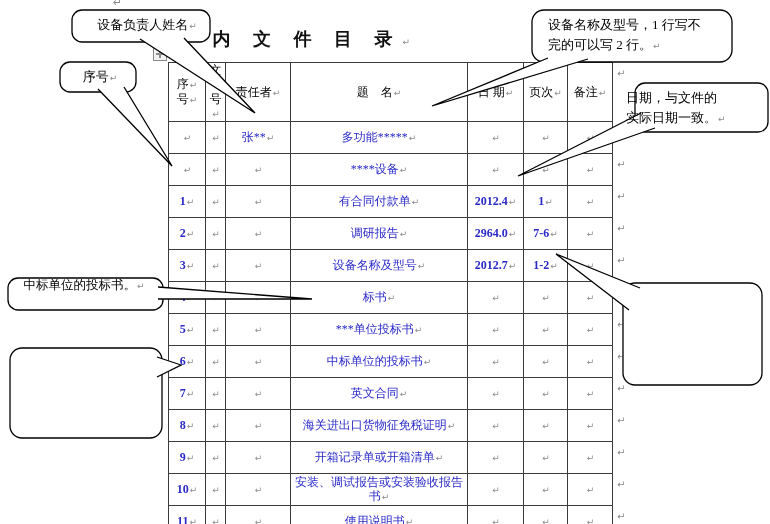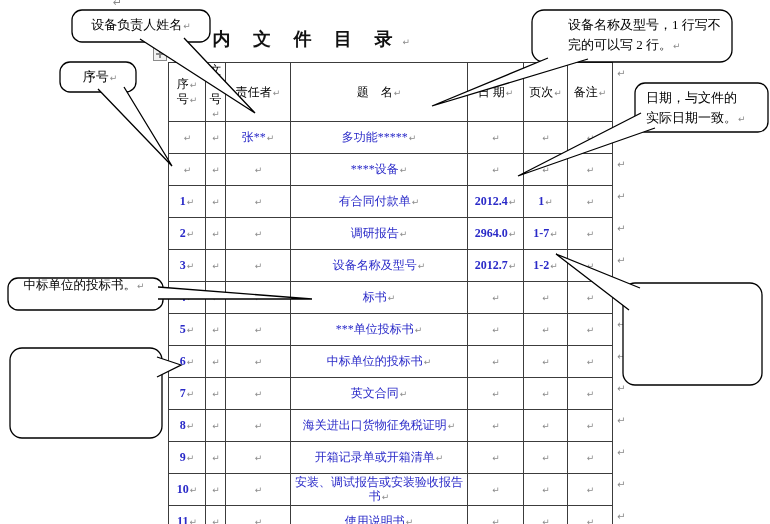--- a/index.html
+++ b/index.html
@@ -95,21 +95,21 @@
       <td class="c-date"><span class="val">2012.4</span><span class="pc">↵</span></td>
       <td class="c-pages"><span class="val">1</span><span class="pc">↵</span></td>
       <td class="c-rem"><span class="val"></span><span class="pc">↵</span></td>
     </tr>
         <tr>
       <td class="c-num"><span class="val">2</span><span class="pc">↵</span></td>
       <td class="c-doc"><span class="val"></span><span class="pc">↵</span></td>
       <td class="c-resp"><span class="val"></span><span class="pc">↵</span></td>
       <td class="c-title"><span class="val">调研报告</span><span class="pc">↵</span></td>
       <td class="c-date"><span class="val">2964.0</span><span class="pc">↵</span></td>
-      <td class="c-pages"><span class="val">1-7</span><span class="pc">↵</span></td>
+      <td class="c-pages"><span class="val">7-6</span><span class="pc">↵</span></td>
       <td class="c-rem"><span class="val"></span><span class="pc">↵</span></td>
     </tr>
         <tr>
       <td class="c-num"><span class="val">3</span><span class="pc">↵</span></td>
       <td class="c-doc"><span class="val"></span><span class="pc">↵</span></td>
       <td class="c-resp"><span class="val"></span><span class="pc">↵</span></td>
       <td class="c-title"><span class="val">设备名称及型号</span><span class="pc">↵</span></td>
       <td class="c-date"><span class="val">2012.7</span><span class="pc">↵</span></td>
       <td class="c-pages"><span class="val">1-2</span><span class="pc">↵</span></td>
       <td class="c-rem"><span class="val"></span><span class="pc">↵</span></td>
@@ -203,39 +203,39 @@
       <span class="pc" style="top: 353px;">↵</span>
       <span class="pc" style="top: 385px;">↵</span>
       <span class="pc" style="top: 417px;">↵</span>
       <span class="pc" style="top: 449px;">↵</span>
     </div>
 
   <svg class="co-svg" style="left:70px;top:8px" width="195" height="110" viewBox="0 0 195 110">
     <rect x="2" y="2" width="138" height="32" rx="10" fill="#fff" stroke="#000" stroke-width="1.3"></rect>
     <path d="M70,31 L185,105 L114,30" fill="#fff" stroke="#000" stroke-width="1.3"></path>
   </svg>
-  <div class="co-text center" style="left:74px;top:15px;width:134px"><span>设备负责人姓名</span><span class="pc">↵</span></div>
+  <div class="co-text center" style="left:80px;top:15px;width:134px"><span>设备负责人姓名</span><span class="pc">↵</span></div>
 
   <svg class="co-svg" style="left:58px;top:60px" width="125" height="112" viewBox="0 0 125 112">
     <rect x="2" y="2" width="76" height="30" rx="10" fill="#fff" stroke="#000" stroke-width="1.3"></rect>
     <path d="M40,29 L114,106 L66,27" fill="#fff" stroke="#000" stroke-width="1.3"></path>
   </svg>
   <div class="co-text center" style="left:62px;top:67px;width:76px"><span>序号</span><span class="pc">↵</span></div>
 
   <svg class="co-svg" style="left:430px;top:8px" width="310" height="104" viewBox="0 0 310 104">
     <rect x="102" y="2" width="200" height="52" rx="12" fill="#fff" stroke="#000" stroke-width="1.3"></rect>
     <path d="M118,50 L2,98 L158,51" fill="#fff" stroke="#000" stroke-width="1.3"></path>
   </svg>
-  <div class="co-text" style="left:568px;top:15px;width:180px"><span>设备名称及型号，1 行写不</span><br><span>完的可以写 2 行。</span><span class="pc">↵</span></div>
+  <div class="co-text" style="left:548px;top:15px;width:180px"><span>设备名称及型号，1 行写不</span><br><span>完的可以写 2 行。</span><span class="pc">↵</span></div>
 
   <svg class="co-svg" style="left:514px;top:79px" width="256" height="102" viewBox="0 0 256 102">
     <rect x="121" y="4" width="133" height="49" rx="10" fill="#fff" stroke="#000" stroke-width="1.3"></rect>
     <path d="M127,34 L4,97 L141,49" fill="#fff" stroke="#000" stroke-width="1.3"></path>
   </svg>
-  <div class="co-text" style="left:646px;top:88px;width:118px"><span>日期，与文件的</span><br><span>实际日期一致。</span><span class="pc">↵</span></div>
+  <div class="co-text" style="left:626px;top:88px;width:118px"><span>日期，与文件的</span><br><span>实际日期一致。</span><span class="pc">↵</span></div>
 
   <svg class="co-svg" style="left:6px;top:274px" width="312" height="42" viewBox="0 0 312 42">
     <rect x="2" y="4" width="155" height="32" rx="10" fill="#fff" stroke="#000" stroke-width="1.3"></rect>
     <path d="M152,13 L306,25 L152,25" fill="#fff" stroke="#000" stroke-width="1.3"></path>
   </svg>
   <div class="co-text center" style="left:12px;top:275px;width:144px;font-size:12.5px"><span>中标单位的投标书。</span><span class="pc">↵</span></div>
 
   <svg class="co-svg" style="left:8px;top:344px" width="178" height="98" viewBox="0 0 178 98">
     <rect x="2" y="4" width="152" height="90" rx="12" fill="#fff" stroke="#000" stroke-width="1.3"></rect>
     <path d="M149,13 L173,21 L149,33" fill="#fff" stroke="#000" stroke-width="1.3"></path>

